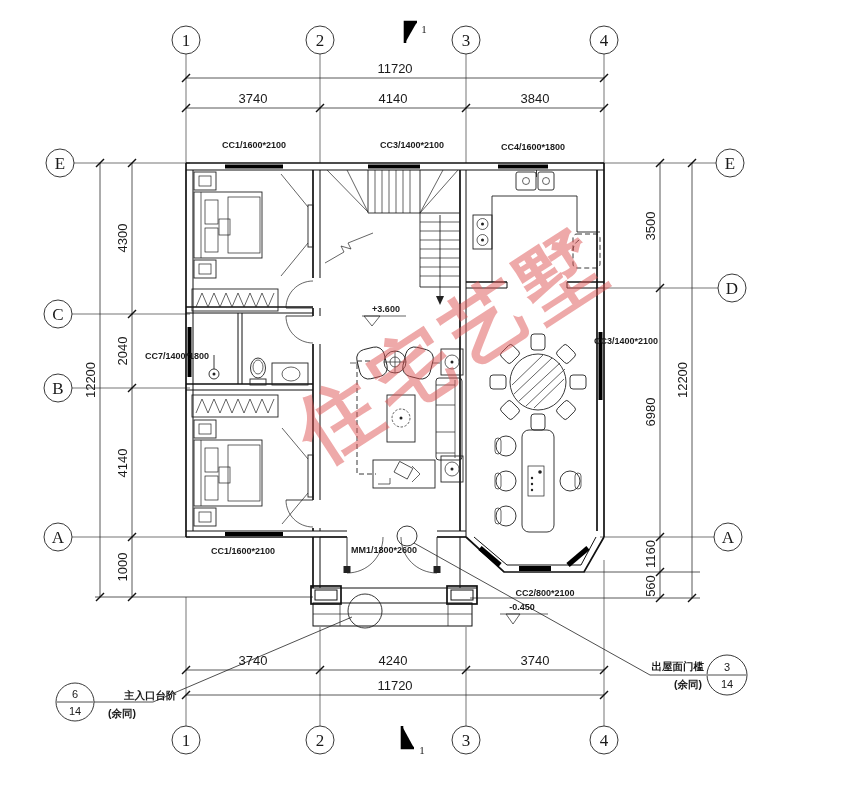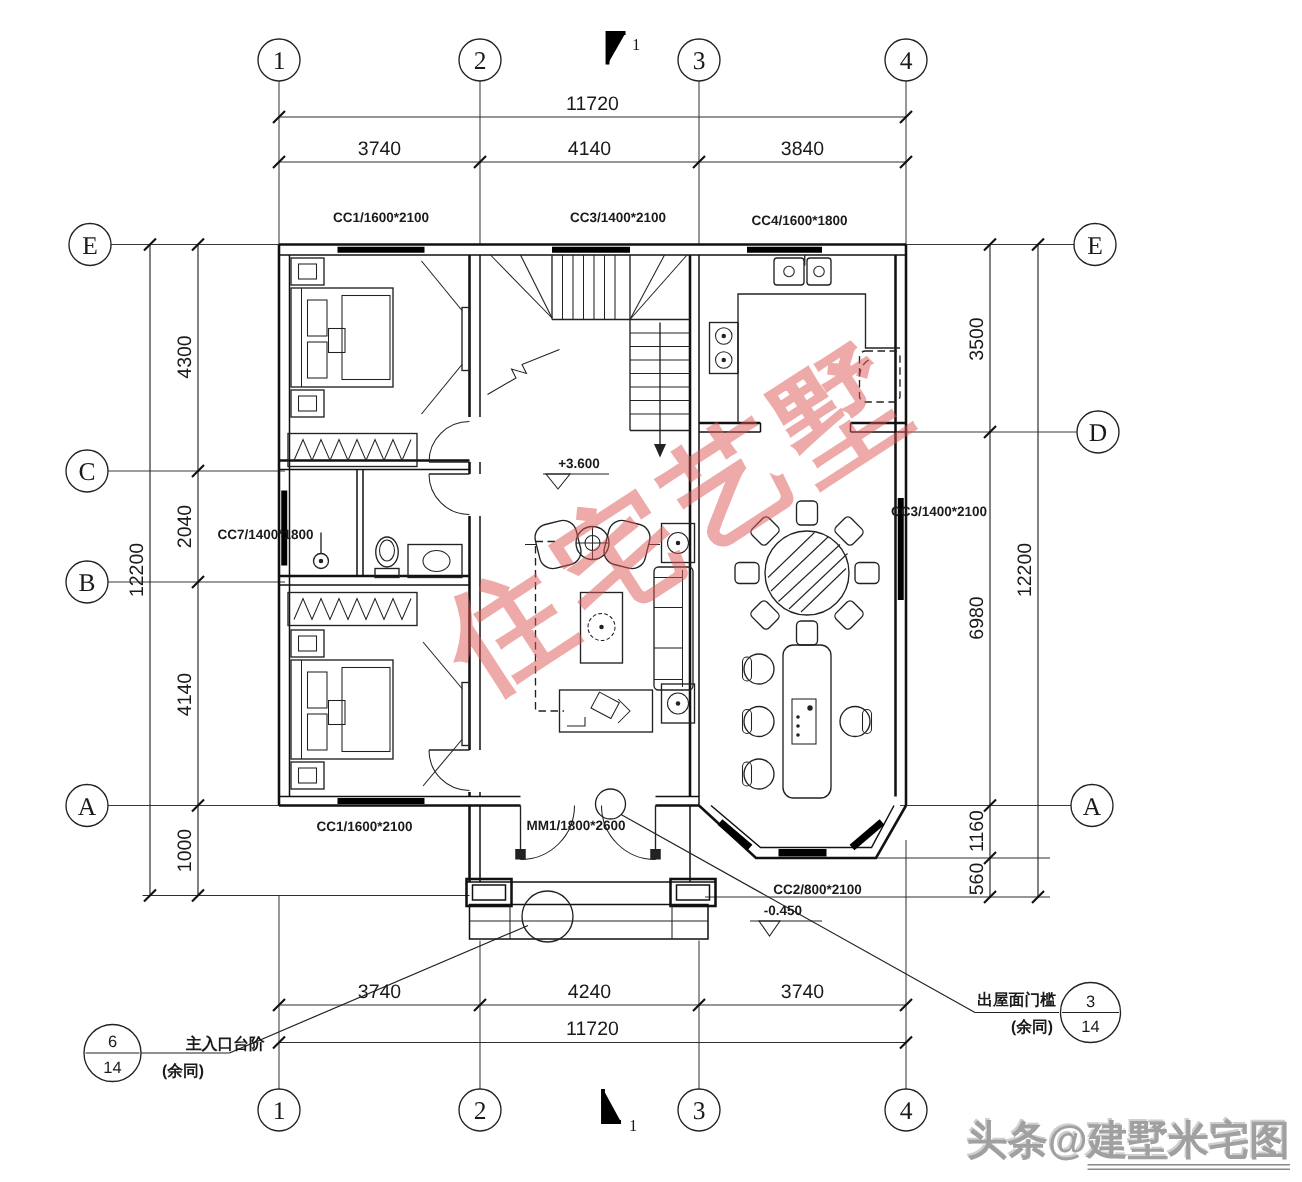--- a/index.html
+++ b/index.html
@@ -502,15 +502,14 @@
     <line class="leader" x1="708" y1="675" x2="746" y2="675"></line>
     <text class="fractxt" x="727" y="671">3</text>
     <text class="fractxt" x="727" y="688">14</text>
     <text class="cntxt" x="704" y="670" style="text-anchor:end">出屋面门槛</text>
     <text class="cntxt" x="702" y="688" style="text-anchor:end">(余同)</text>
   </g>
 
 </svg>
 
 <div id="wm-center">住宅艺墅</div>
-<div id="wm-corner"><span>头条@</span><span class="u">建墅米宅图</span></div>
 
 </div>
 
 </body></html>

